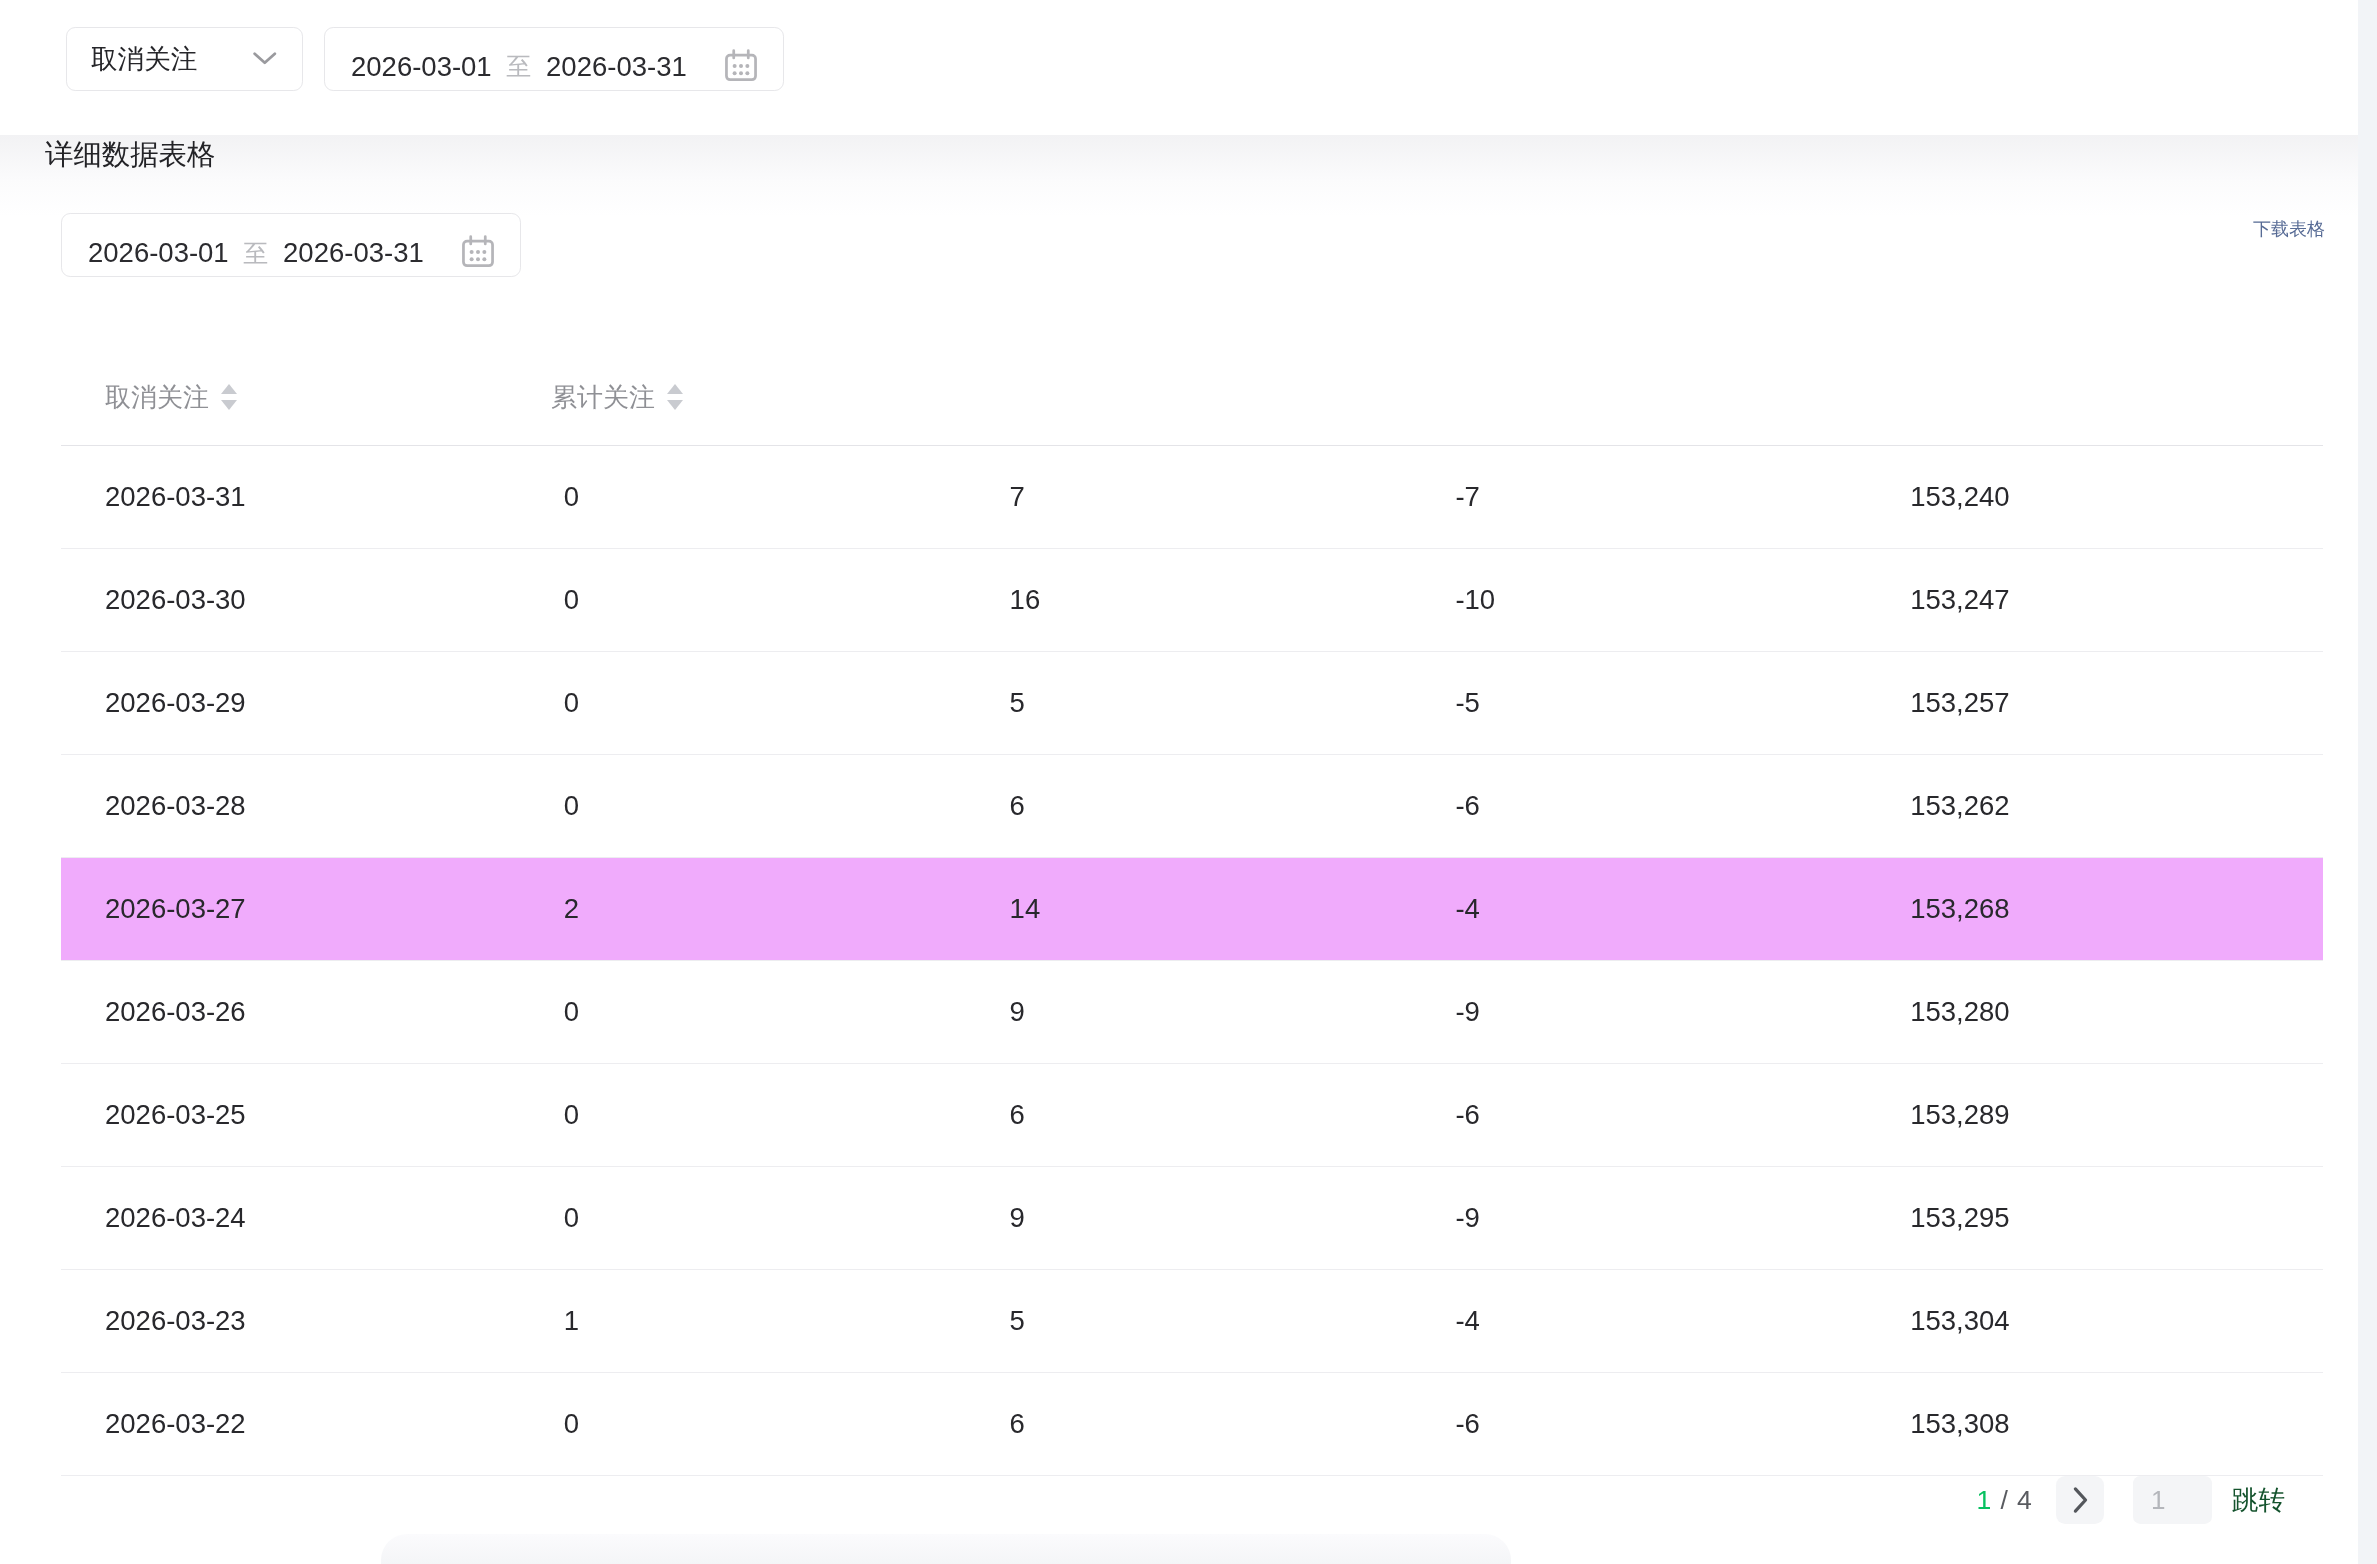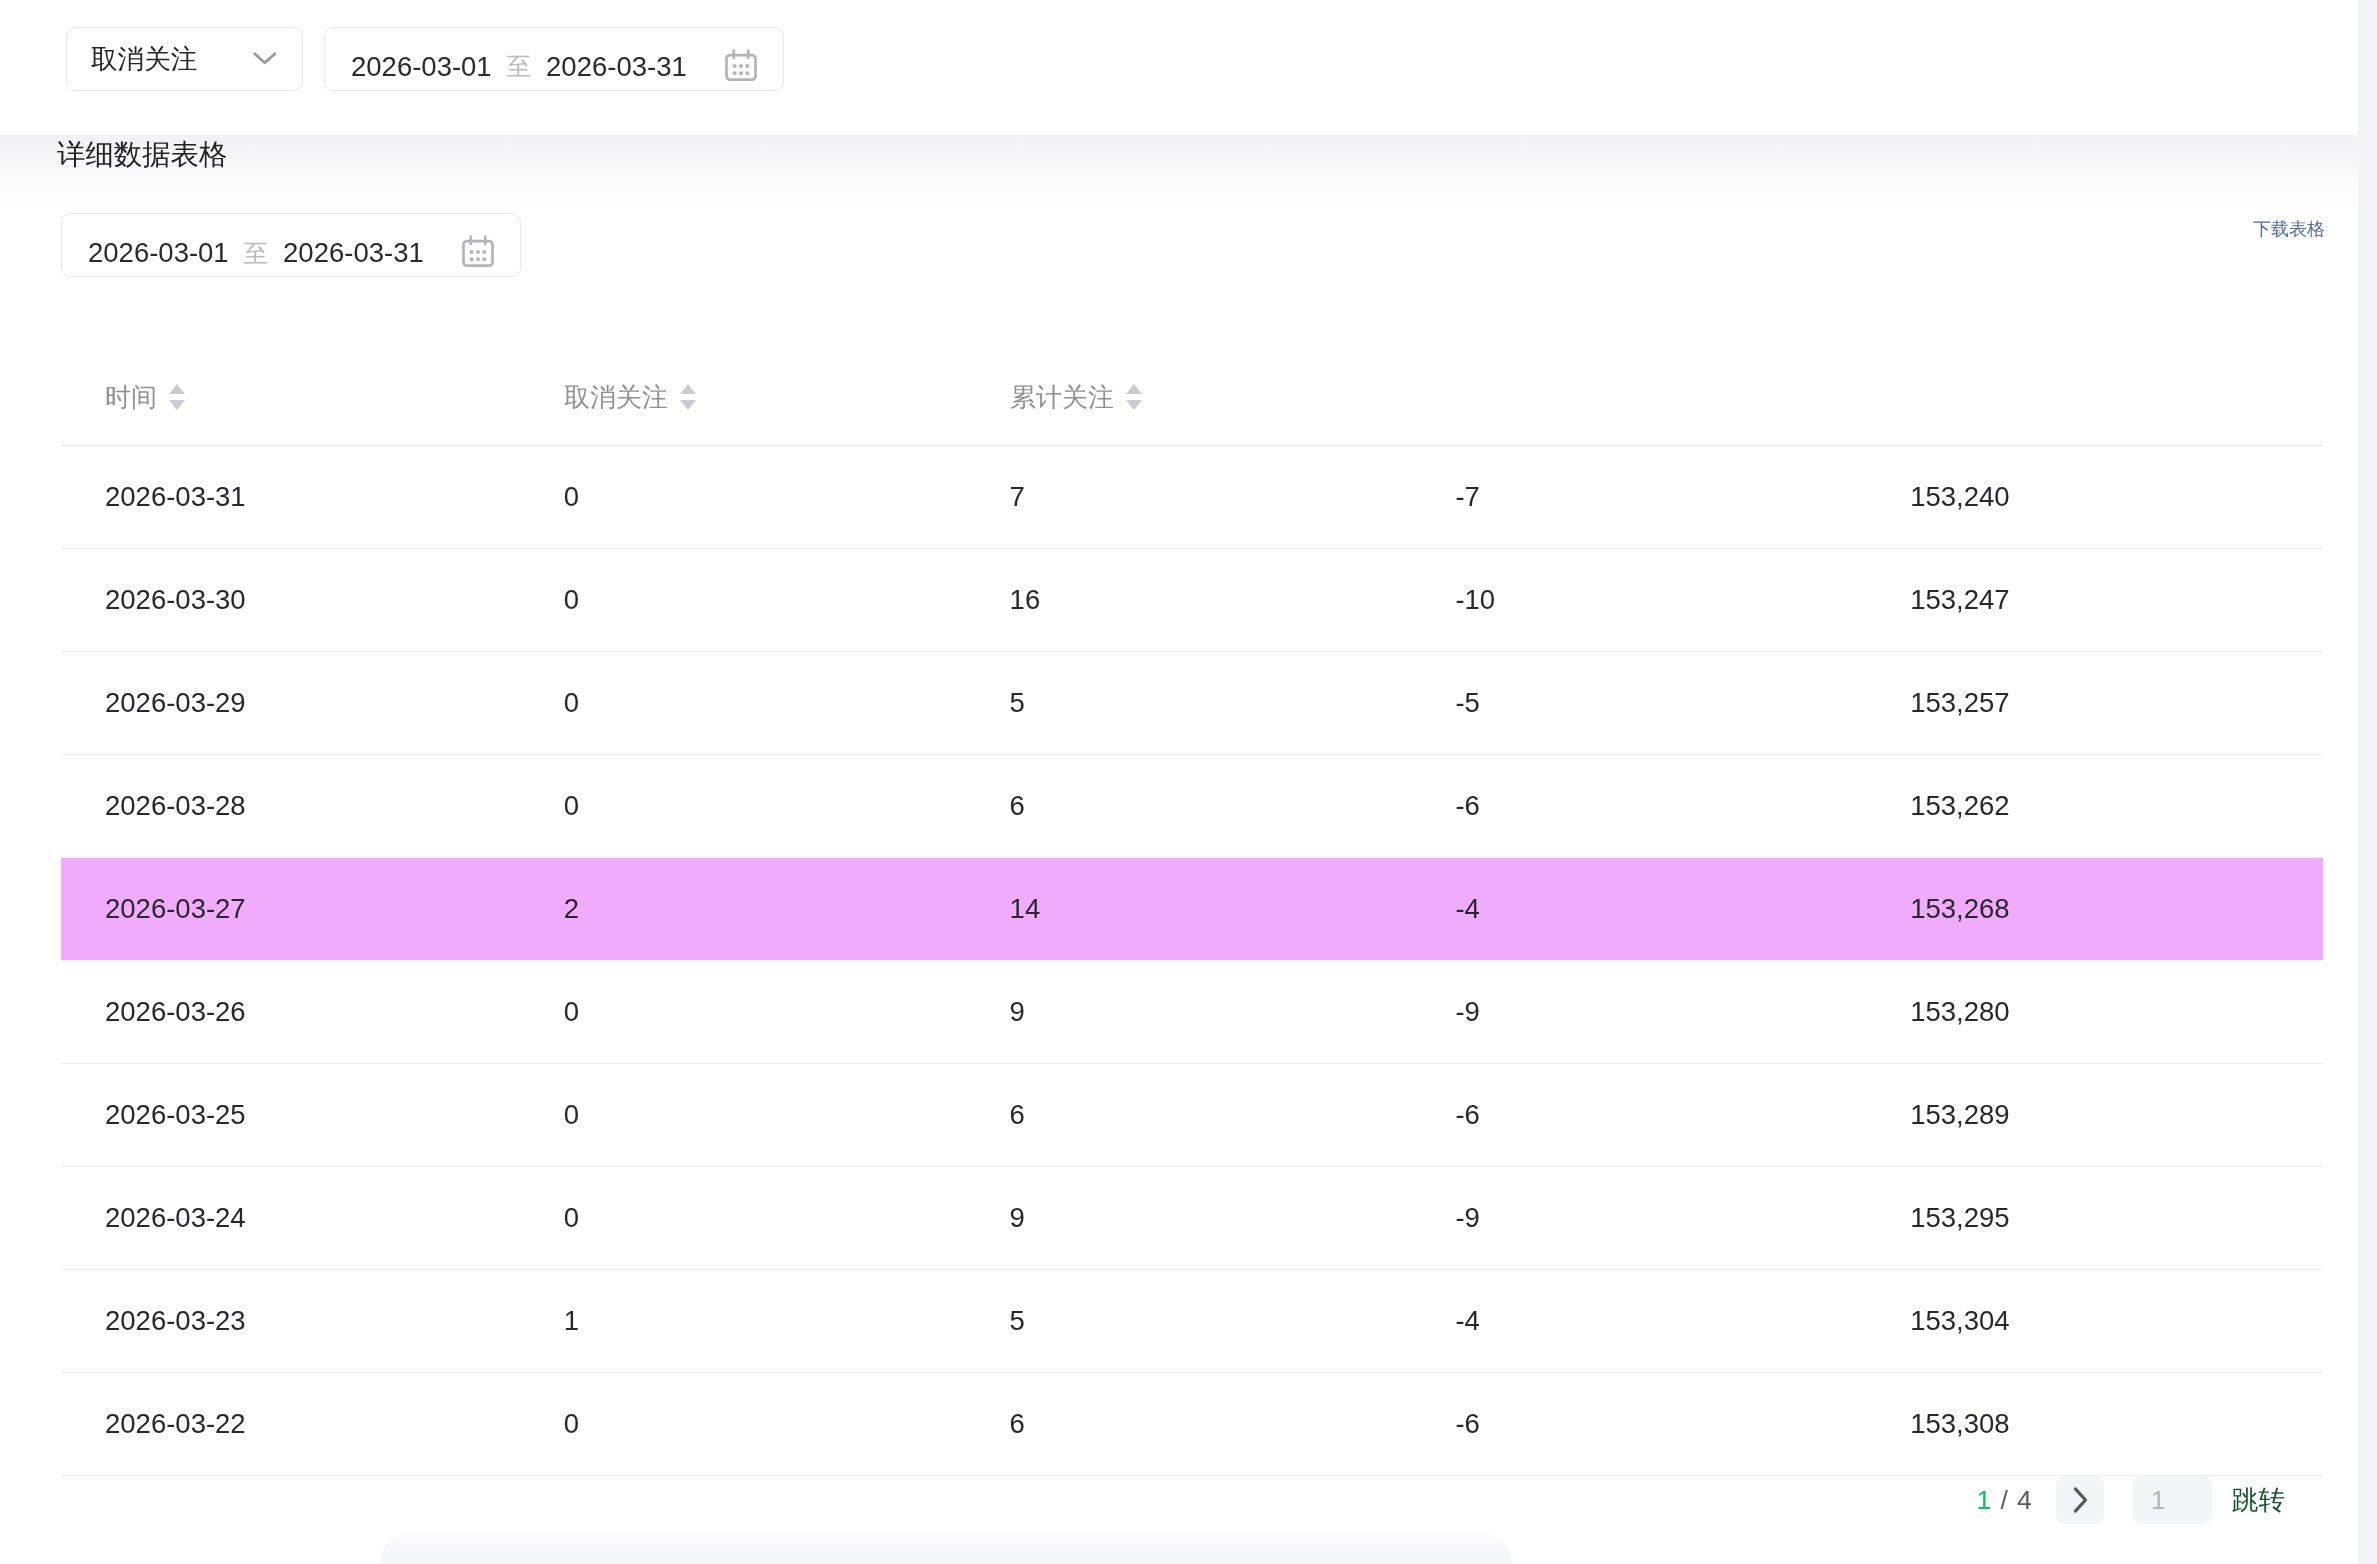--- a/index.html
+++ b/index.html
@@ -16,21 +16,21 @@
   #filter-select { left:66px; top:26.6px; width:237px; height:64px; padding:0 24px;
     justify-content:space-between; font-size:26.6px; color:#26262a; cursor:pointer; }
   .date-range { font-size:27.5px; color:#2b2b2f; gap:14.7px; padding:16px 22px 0 26px; }
   #date-range-top { left:324px; top:26.6px; width:460px; height:64px; }
   #date-range-table { left:61px; top:213px; width:460px; height:64px; }
   .to-sep { color:#b9babe; font-size:25px; }
   .cal-icon { margin-left:auto; display:flex; }
   
   .section-band { position:absolute; left:0; top:135px; width:2377px; height:81px;
     background:linear-gradient(to bottom, #f2f2f4 0%, #fbfbfc 55%, #ffffff 100%); }
-  #section-title { position:absolute; left:57px; top:136px; font-size:28.4px; color:#232327; }
+  #section-title { position:absolute; left:45px; top:136px; font-size:28.4px; color:#232327; }
   #download-link { position:absolute; top:217px; right:52px; font-size:18px;
     color:#576b95; cursor:pointer; }
   
   .table { position:absolute; left:61px; top:349px; width:2262px; }
   .thead { display:flex; height:97px; align-items:center; border-bottom:1.8px solid #e4e4e8; }
   .th { display:flex; align-items:center; gap:12px; padding-left:44px; height:100%;
     font-size:26px; color:#8f9095; cursor:pointer; }
   .col0{width:459px}.col1{width:446px}.col2{width:446px}.col3{width:455px}.col4{width:457px}
   .sorter { display:flex; flex-direction:column; align-items:center; gap:5.5px; }
   .tri-up { width:0; height:0; border-left:8.3px solid transparent;
@@ -107,27 +107,20 @@
         <circle cx="22" cy="29" r="2.2" fill="#b5b5b9"></circle>
         <circle cx="29" cy="29" r="2.2" fill="#b5b5b9"></circle>
     </svg>
   </span>
 </div>
 
 <div id="download-link">下载表格</div>
 
 <div class="table">
   <div class="thead">
-    <div class="th col0">
-      <span>时间</span>
-      <span class="sorter">
-          <span class="tri-up"></span>
-          <span class="tri-down"></span>
-        </span>
-    </div>
     <div class="th col2">
       <span>取消关注</span>
       <span class="sorter">
           <span class="tri-up"></span>
           <span class="tri-down"></span>
         </span>
     </div>
     <div class="th col4">
       <span>累计关注</span>
       <span class="sorter">

